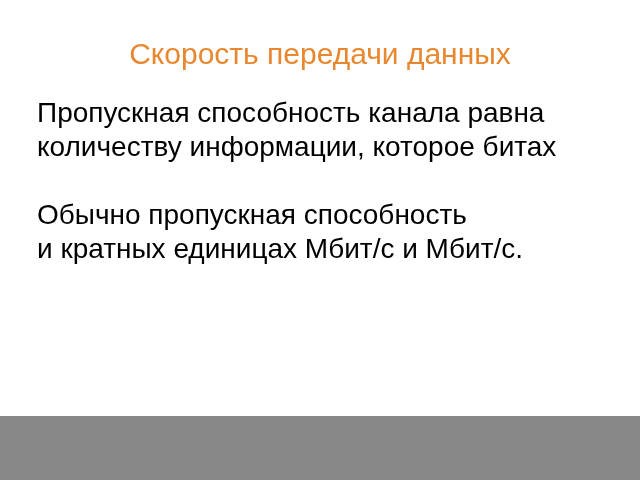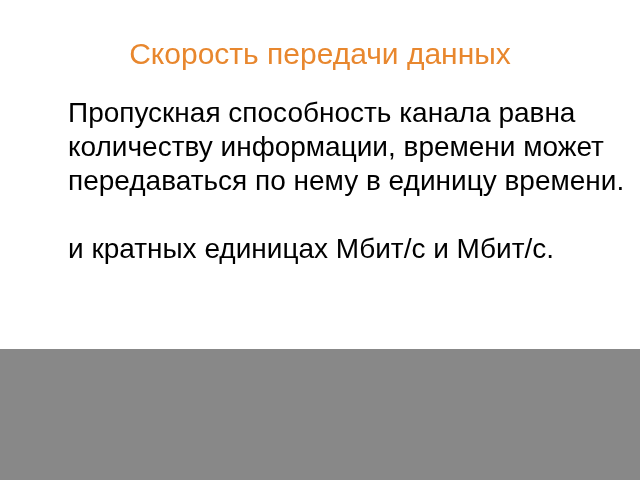--- a/index.html
+++ b/index.html
@@ -3,21 +3,21 @@
 <meta charset="utf-8">
 <style>
   html, body {
     margin: 0;
     padding: 0;
     background: #888;
   }
   .slide {
     position: relative;
     width: 640px;
-    height: 349px;
+    height: 416px;
     background: var(--background, #FFFFFF);
     overflow: hidden;
     font-family: "Liberation Sans", sans-serif;
   }
   .slide-title {
     margin: 0;
     padding-top: 38px;
     text-align: center;
     font-size: 30px;
     line-height: 32px;
@@ -25,21 +25,20 @@
     color: var(--title, #E8872E);
   }
   .slide-body {
     position: absolute;
     top: 96px;
     left: 37px;
     right: 20px;
     color: var(--body-text, #000000);
     font-size: 28px;
     line-height: 34px;
-    margin-left: 31px;
   }
   .paragraph {
     margin: 0 0 34px 0;
   }
   .text-line {
     white-space: nowrap;
   }
   .footer-cream-stripe {
     position: absolute;
     left: 0;
@@ -77,25 +76,25 @@
 <body>
 
 <div class="slide">
 
   <h1 class="slide-title">Скорость передачи данных</h1>
 
   <div class="slide-body">
 
     <div class="paragraph">
       <div class="text-line">Пропускная способность канала равна</div>
-      <div class="text-line">количеству информации, времени может</div>
-      <div class="text-line">передаваться по нему в единицу времени.</div>
+      <div class="text-line">количеству информации, которое битах</div>
     </div>
 
     <div class="paragraph">
+      <div class="text-line">Обычно пропускная способность</div>
       <div class="text-line">и кратных единицах Мбит/с и Мбит/с.</div>
     </div>
 
   </div>
 
   <div class="footer-cream-stripe"></div>
   <div class="footer-gold-stripe"></div>
   <div class="footer-accent-block"></div>
   <div class="footer-bar"></div>
 

